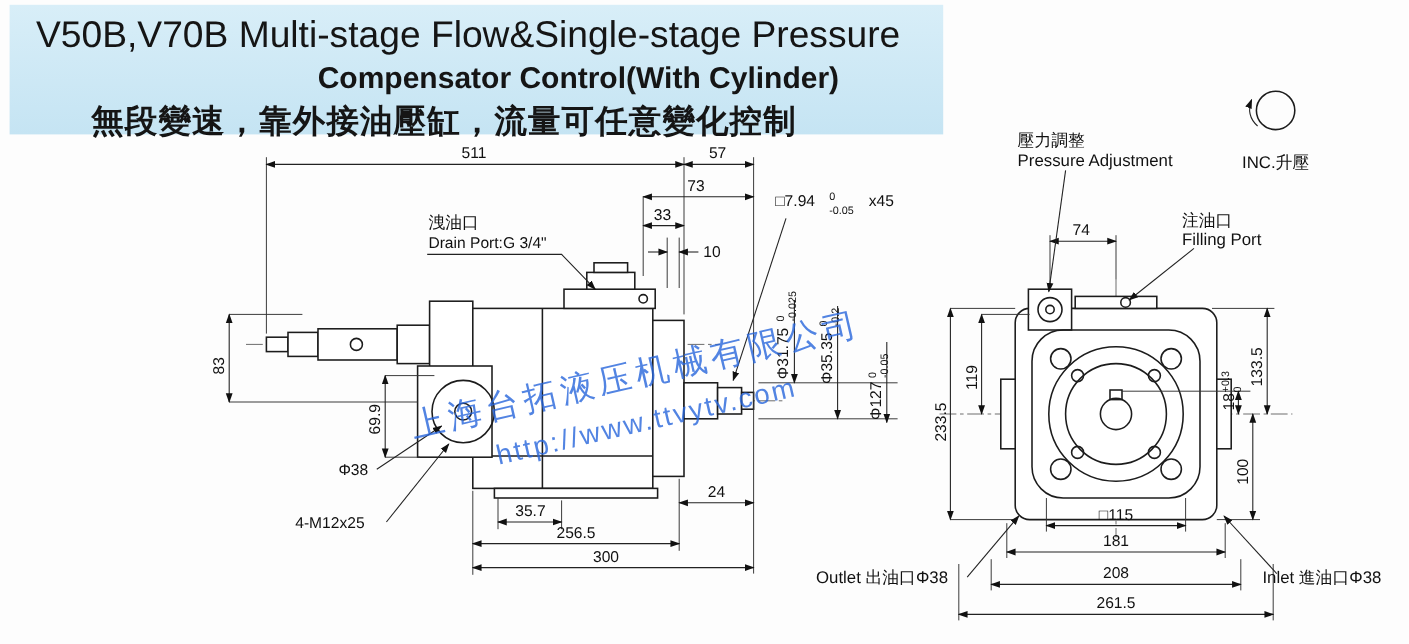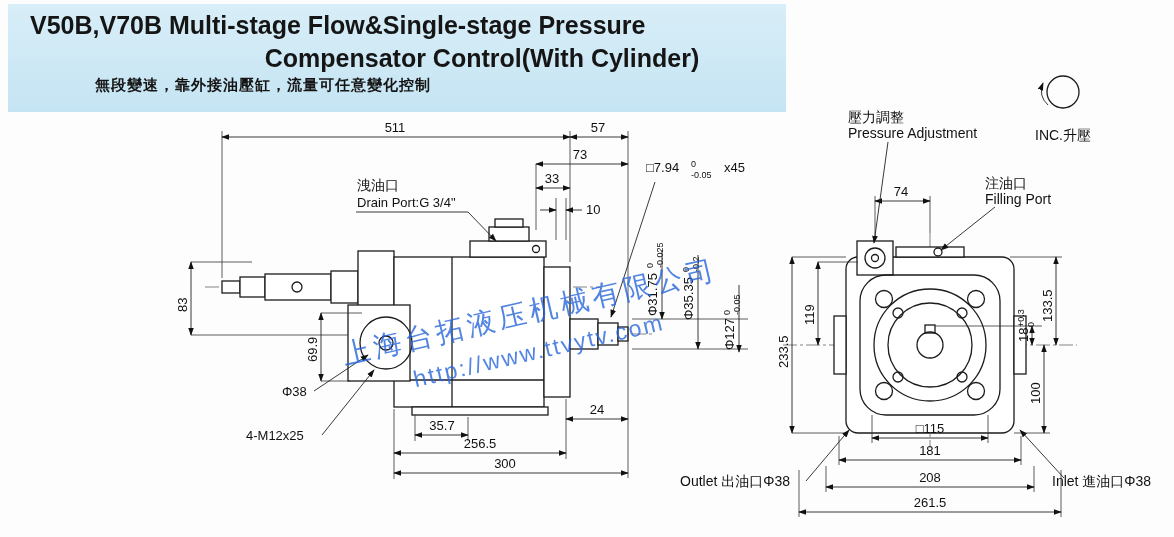--- a/index.html
+++ b/index.html
@@ -1,22 +1,22 @@
 <!DOCTYPE html>
 <html><head>
 <meta charset="utf-8">
 <style>
   html,body{margin:0;padding:0;background:#fff;}
   .canvas{position:relative;width:1174px;height:537px;background:#fdfdfd;overflow:hidden;
           font-family:"Liberation Sans",sans-serif;}
   .title-block{position:absolute;left:8px;top:4px;width:778px;height:108px;
                background:linear-gradient(180deg,#d8eef8,#c5e4f3);color:#151515;}
-  .title-block .l1{padding:7px 0 0 22px;font-size:25px;font-weight:bold;white-space:nowrap;}
+  .title-block .l1{padding:7px 0 0 22px;font-size:31px;font-weight:normal;white-space:nowrap;}
   .title-block .l2{padding:4px 0 0 170px;font-size:25px;font-weight:bold;white-space:nowrap;text-align:center;}
-  .title-block .l3{padding:3px 0 0 87px;font-size:15px;font-weight:bold;letter-spacing:1px;white-space:nowrap;}
+  .title-block .l3{padding:3px 0 0 68px;font-size:27px;font-weight:bold;letter-spacing:1px;white-space:nowrap;}
   svg{position:absolute;left:0;top:0;}
   .ol{fill:none;stroke:#1c1c1c;stroke-width:1.3;}
   .olf{fill:#ffffff;stroke:#1c1c1c;stroke-width:1.3;}
   .dim{stroke:#222;stroke-width:0.9;fill:none;}
   .ext{stroke:#333;stroke-width:0.8;fill:none;}
   .cl{stroke:#666;stroke-width:0.8;fill:none;stroke-dasharray:14 3 3 3;}
   text.d{font-size:13px;fill:#111;}
   text.s{font-size:9px;fill:#111;}
   text.cjk{font-size:14px;fill:#111;}
   text.wm1{font-size:28px;letter-spacing:4px;fill:#2866dc;opacity:.8;}

